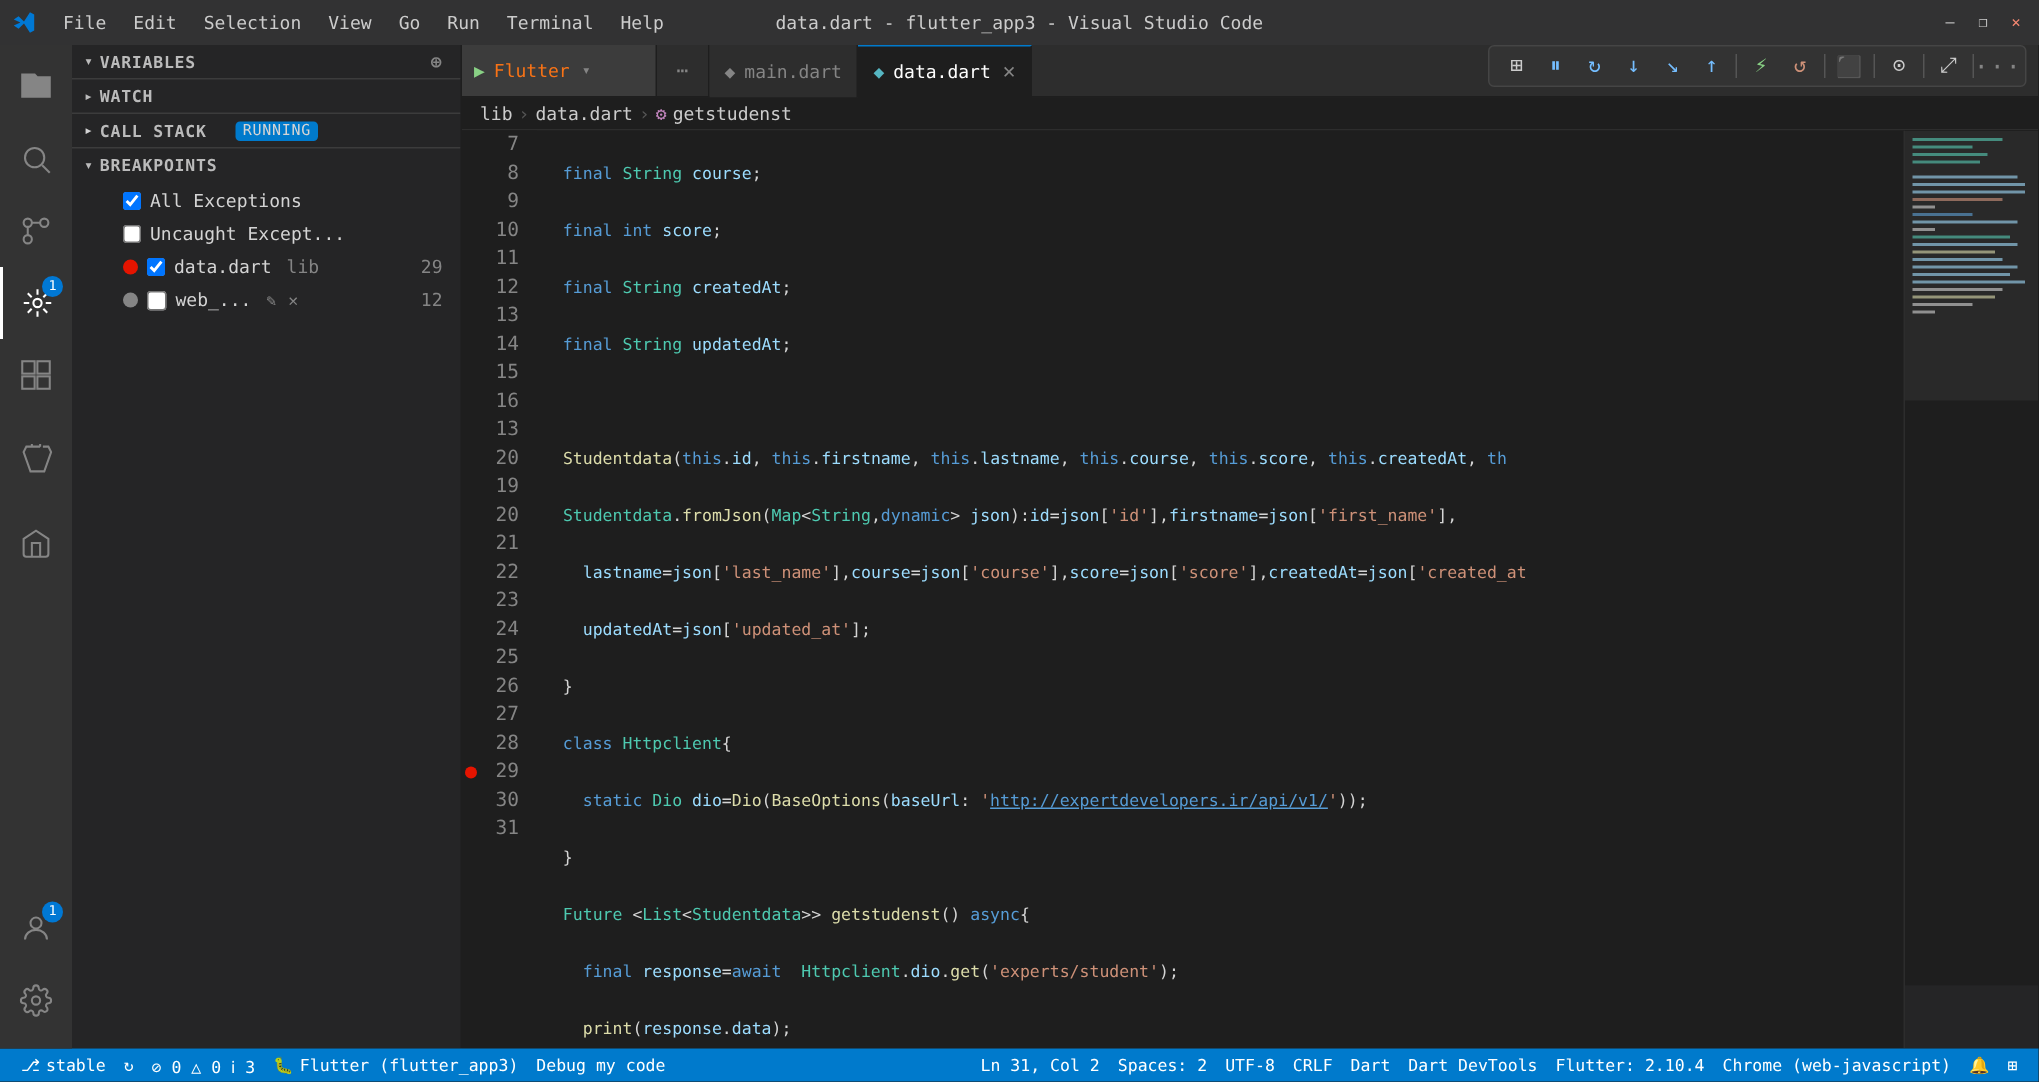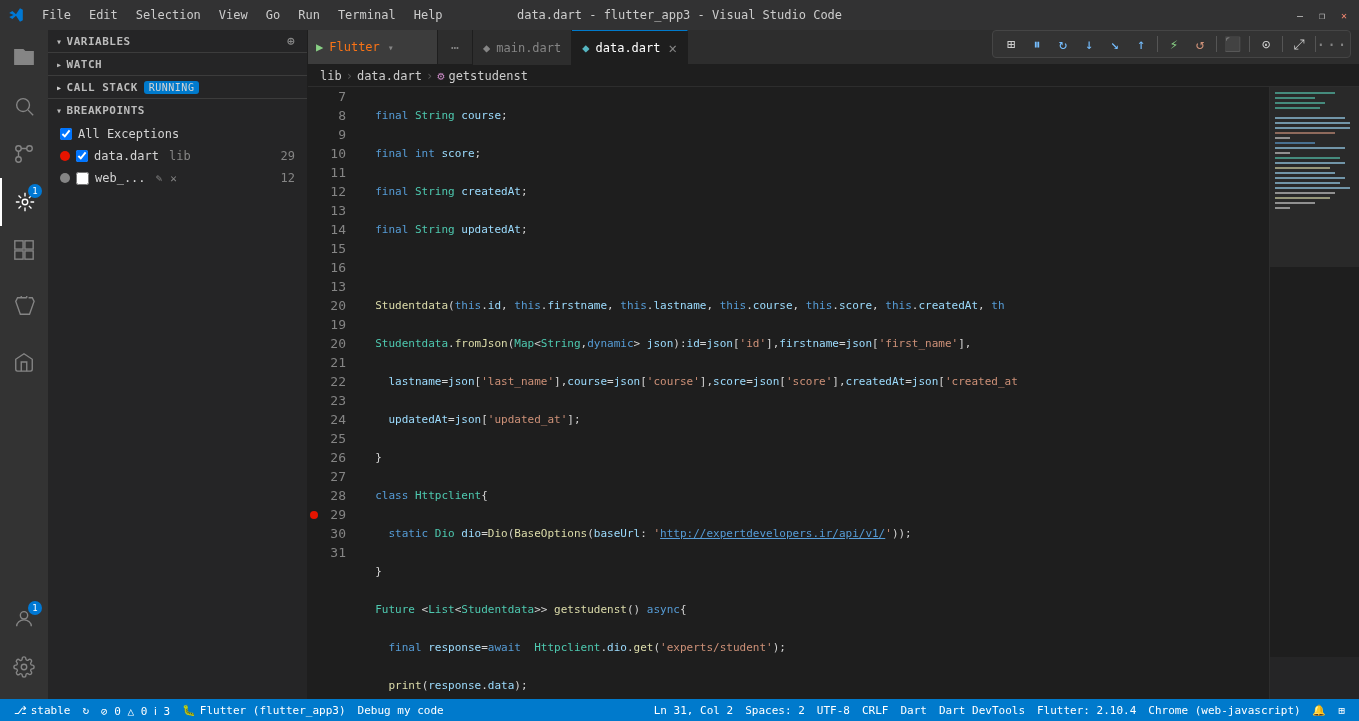--- a/index.html
+++ b/index.html
@@ -170,29 +170,30 @@
       text-transform: uppercase;
       letter-spacing: 0.5px;
       height: 22px;
     }
     .call-stack-header .label { color: #bbbbbb; }
     .call-stack-header .running-badge {
       color: #d4d4d4;
       font-size: 10px;
       font-weight: normal;
       text-transform: none;
-      margin-left: 6px;
+      margin-left: 19px;
       background: #007acc;
       padding: 1px 5px;
       border-radius: 3px;
     }
 
     .breakpoints-section { flex: 0 0 auto; }
     .breakpoints-content {
       padding: 2px 0;
+      margin-left: 22px;
     }
     .breakpoint-item {
       display: flex;
       align-items: center;
       padding: 2px 12px;
       height: 22px;
       gap: 6px;
       font-size: 12px;
     }
     .breakpoint-item input[type="checkbox"] {
@@ -559,20 +560,24 @@
 
       <div class="breakpoints-section">
         <div class="sidebar-section-header">
           <span class="chevron">▾</span>
           <span>BREAKPOINTS</span>
         </div>
         <div class="breakpoints-content">
           <div class="breakpoint-item">
             <input type="checkbox" checked="" style="">
             <span>All Exceptions</span>
+          </div>
+          <div class="breakpoint-item">
+            <input type="checkbox" style="">
+            <span>Uncaught Except...</span>
           </div>
           <div class="breakpoint-item">
             <div class="bp-dot red"></div>
             <input type="checkbox" checked="" style="">
             <span class="bp-filename">data.dart</span>
             <span class="bp-lib">lib</span>
             <span class="bp-line">29</span>
           </div>
           <div class="web-item">
             <div class="bp-dot gray"></div>

